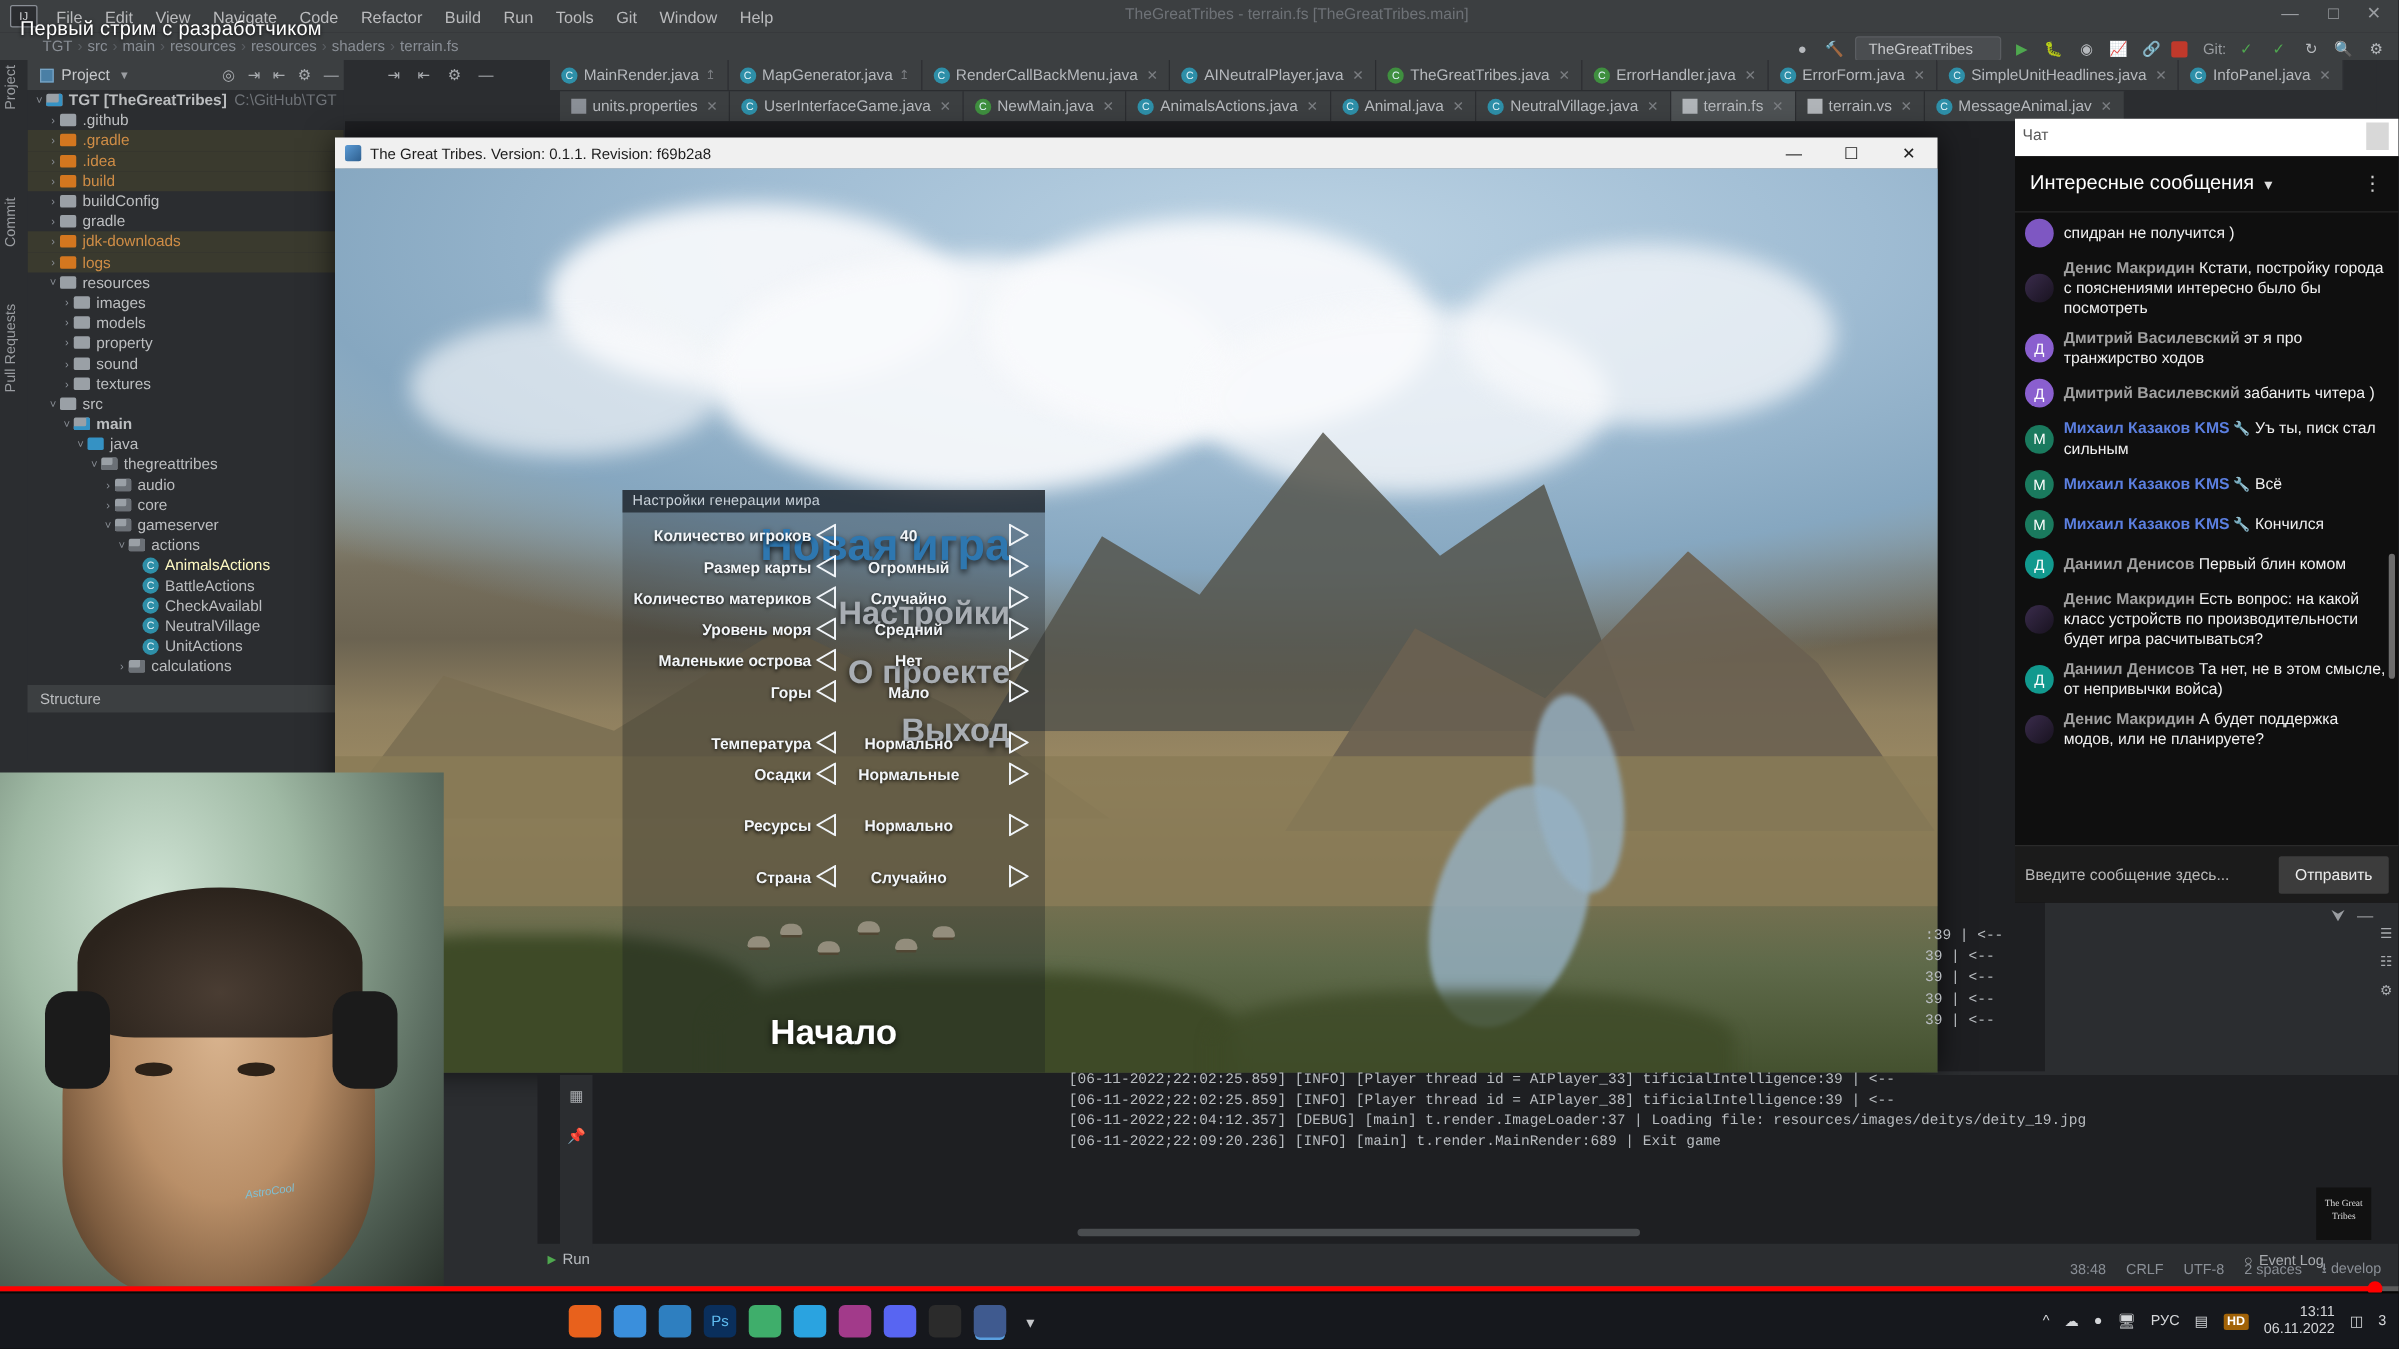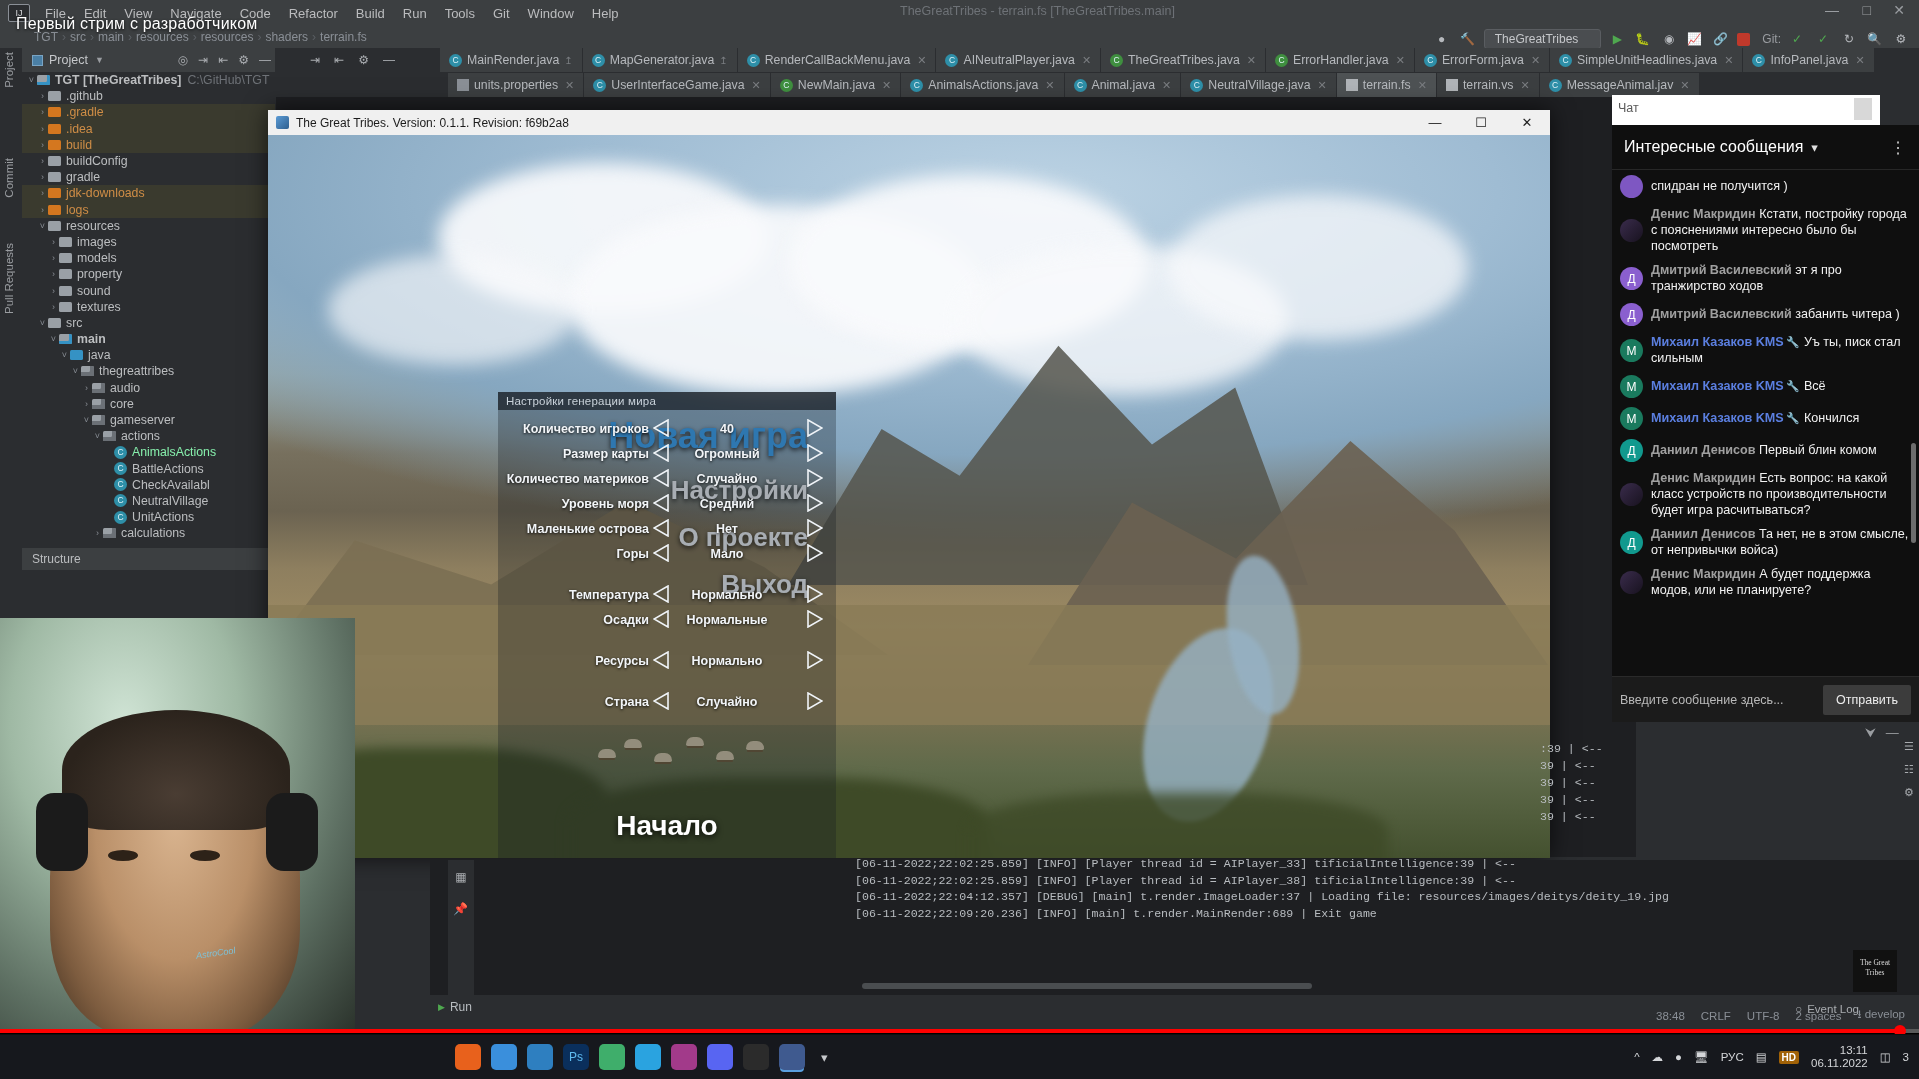--- a/index.html
+++ b/index.html
@@ -61,21 +61,21 @@
   .fol { width:13px; height:10px; border-radius:1.5px; margin-right:5px; flex:0 0 13px; background:#9aa0a6; }
   .fol.orange { background:#d4771f; }
   .fol.blue { background:#3592c4; }
   .fol.src  { background:#9aa0a6; box-shadow: inset -3px -3px 0 0 #3592c4; }
   .jc { width:13px;height:13px;border-radius:50%; margin-right:5px; flex:0 0 13px; background:#2e8fa8;
         color:#dff1f7; font-size:8.5px; line-height:13px; text-align:center; }
   .jc.green { background:#3f8f3f; }
   .props { width:12px;height:12px;margin-right:5px;flex:0 0 12px;background:#8a8f96; }
   .tlabel.dim { color:#6e7277; }
   .tlabel.orange { color:#cf8d46; }
-  .tlabel.blue { color:#86efac;text-align:right; }
+  .tlabel.blue { color:#fef9c3;text-align:right; }
   .tlabel.bold { font-weight:bold; }
 
   .structure-bar { position:absolute; left:22px; top:548px; width:253px; height:22px; background:#3c3f41;
                    color:#bcbec0; font-size:12px; display:flex; align-items:center; padding-left:10px; }
 
   
   .tabs { position:absolute; top:48px; height:24px; display:flex; align-items:stretch; font-size:12.3px; }
   .tabs.row1 { left:440px; width:1480px; }
   .tabs.row2 { left:448px; top:73px; width:1472px; }
   .tab { display:flex; align-items:center; padding:0 9px; color:#b6b9bd; border-right:1px solid #2b2d30;
@@ -151,21 +151,21 @@
   .status-right { position:absolute; right:14px; bottom:5px; color:#8a8f96; font-size:11.5px; display:flex; gap:16px; align-items:center;}
   .tgt-badge { position:absolute; right:22px; top:950px; width:44px;height:42px; background:#111; color:#ddd;
                font-size:7.5px; text-align:center; padding-top:8px; line-height:10px; font-family:"Liberation Serif", serif;}
 
   
   .right-strip { position:absolute; right:0; top:48px; width:18px; height:560px; background:#2b2d30; }
   .right-icons { position:absolute; right:2px; top:740px; width:16px; display:flex; flex-direction:column; gap:10px;
                  color:#a9acb0; font-size:11px; align-items:center; }
 
   
-  .chatbar { position:absolute; left:1612px; top:95px; width:268px; height:30px; background:#fff; }
+  .chatbar { position:absolute; left:1612px; top:95px; width:307px; height:30px; background:#fff; }
   .chatbar .lbl { position:absolute; left:6px; top:6px; color:#5a5a5a; font-size:12.5px; }
   .chatbar .ctl { position:absolute; right:8px; top:3px; width:18px; height:22px; background:#d8d8d8;}
 
   .chat { position:absolute; left:1612px; top:125px; width:307px; height:597px; background:#0f0f0f; color:#fff;}
   .chat-head { height:45px; display:flex; align-items:center; padding:0 12px; font-size:16px;
                border-bottom:1px solid #272727; }
   .chat-head .chev { margin-left:8px; font-size:13px; color:#dedede;}
   .chat-head .dots { margin-left:auto; color:#cfcfcf; font-size:16px; letter-spacing:1px; }
   .chat-list { position:relative; height:488px; overflow:hidden; padding:4px 10px 0 8px; }
   .msg { display:flex; gap:8px; margin-bottom:8px;align-items:center; }

